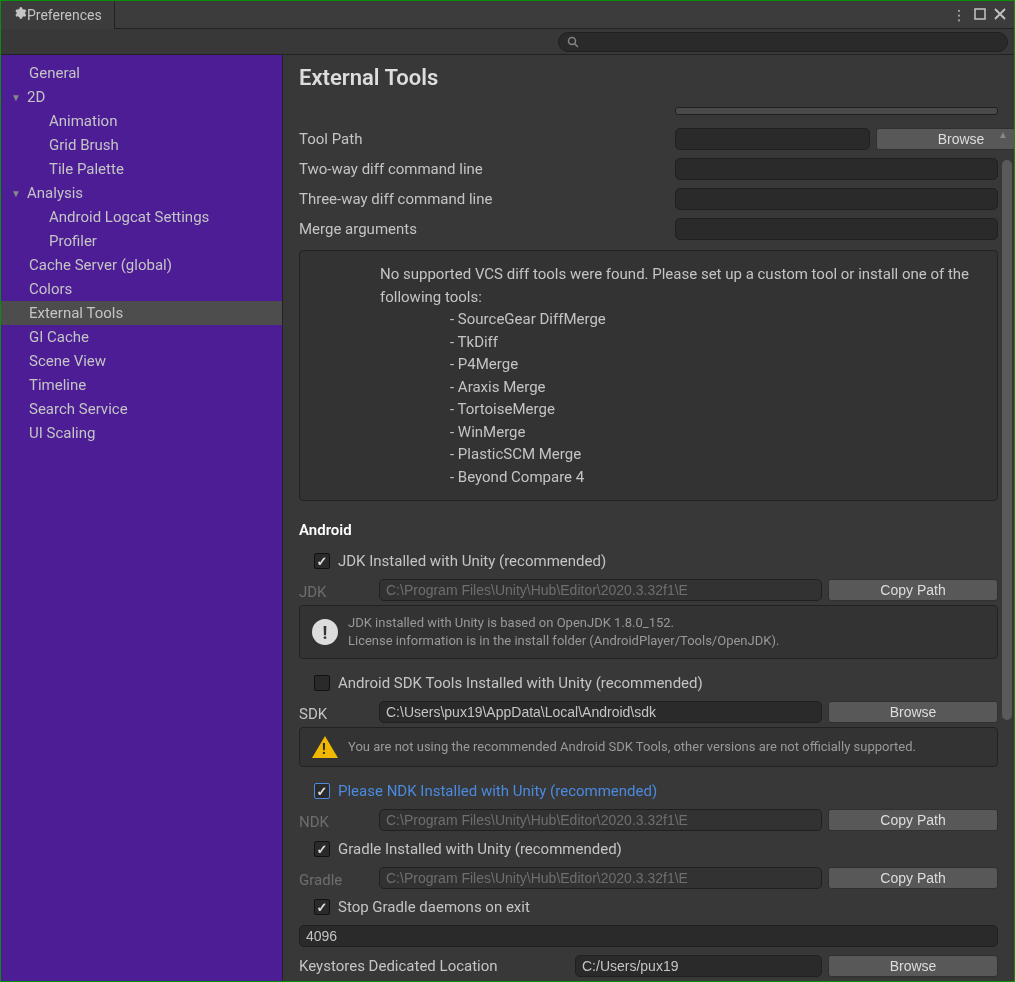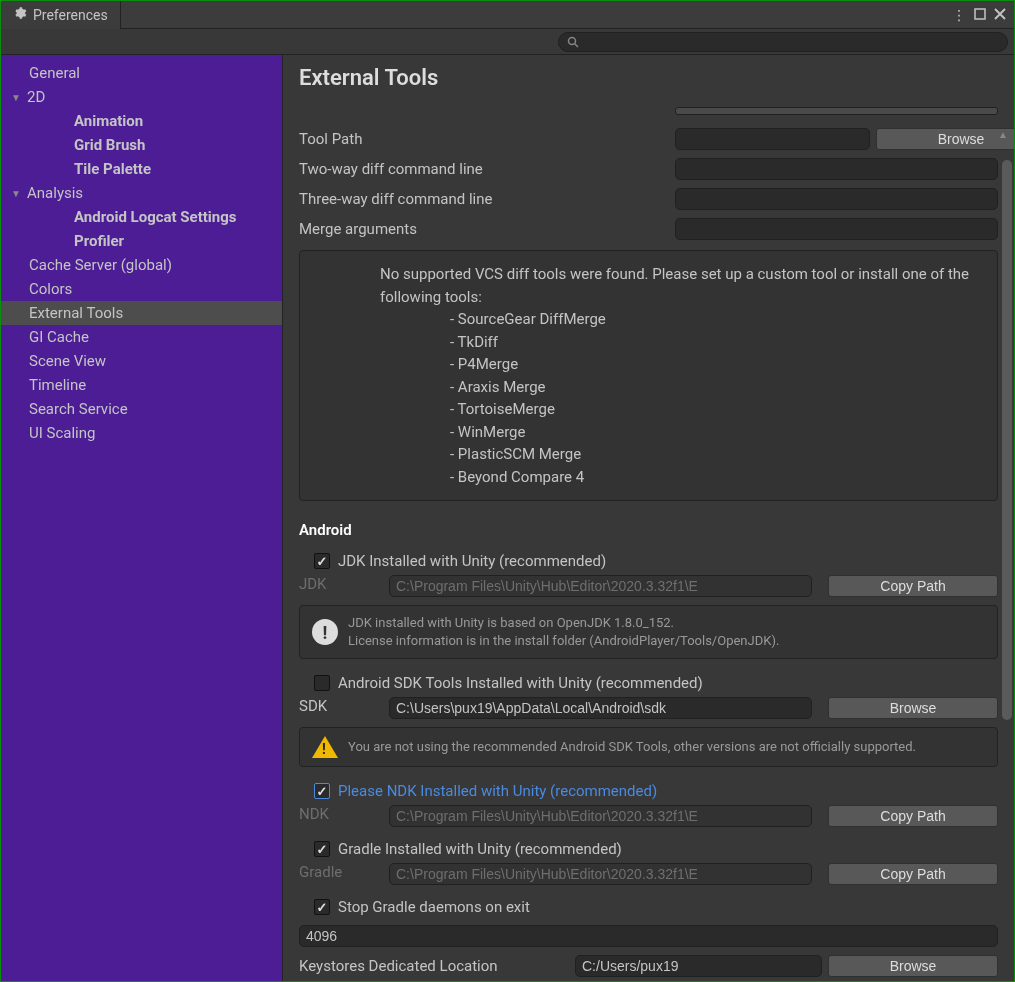--- a/index.html
+++ b/index.html
@@ -25,21 +25,20 @@
   align-items: center;
   border-bottom: 1px solid #222;
 }
 .tab {
   height: 28px;
   background: #3c3c3c;
   border-right: 1px solid #222;
   display: flex;
   align-items: center;
   padding: 0 12px;
-  gap: 6px;
   color: #c4c4c4;
 }
 .titlebar-right {
   margin-left: auto;
   display: flex;
   align-items: center;
   gap: 8px;
   padding-right: 8px;
 }
 .titlebar-right span { color: #c4c4c4; font-size: 14px; cursor: pointer; }
@@ -79,21 +78,21 @@
   height: 24px;
   display: flex;
   align-items: center;
   padding-left: 28px;
   color: #c4c4c4;
   font-size: 15px;
   cursor: pointer;
 }
 .sidebar-item.selected { background: #4d4d4d; }
 .sidebar-item.l1 { padding-left: 28px; }
-.sidebar-item.l2 { padding-left: 73px; font-weight: bold; }
+.sidebar-item.l2 { padding-left: 48px; }
 .sidebar-item.has-arrow { padding-left: 8px; }
 .arrow {
   width: 14px;
   font-size: 10px;
   color: #888;
   display: inline-flex;
   justify-content: center;
   margin-right: 4px;
 }
 .content {
@@ -197,23 +196,23 @@
 .checkbox.checked::after {
   content: "✓";
   color: #ddd;
   font-size: 13px;
   font-weight: bold;
 }
 .check-label { font-size: 15px; color: #c4c4c4; }
 .check-label.blue { color: #4a8adf; }
 .path-row {
   display: flex;
-  align-items: flex-start;
+  align-items: flex-end;
   height: 26px;
-  gap: 16px;
+  gap: 6px;
   margin-bottom: 4px;
 }
 .path-label {
   width: 74px;
   flex-shrink: 0;
   font-size: 15px;
   color: #6e6e6e;
 }
 .path-label.enabled { color: #c4c4c4; }
 .msg-box {

